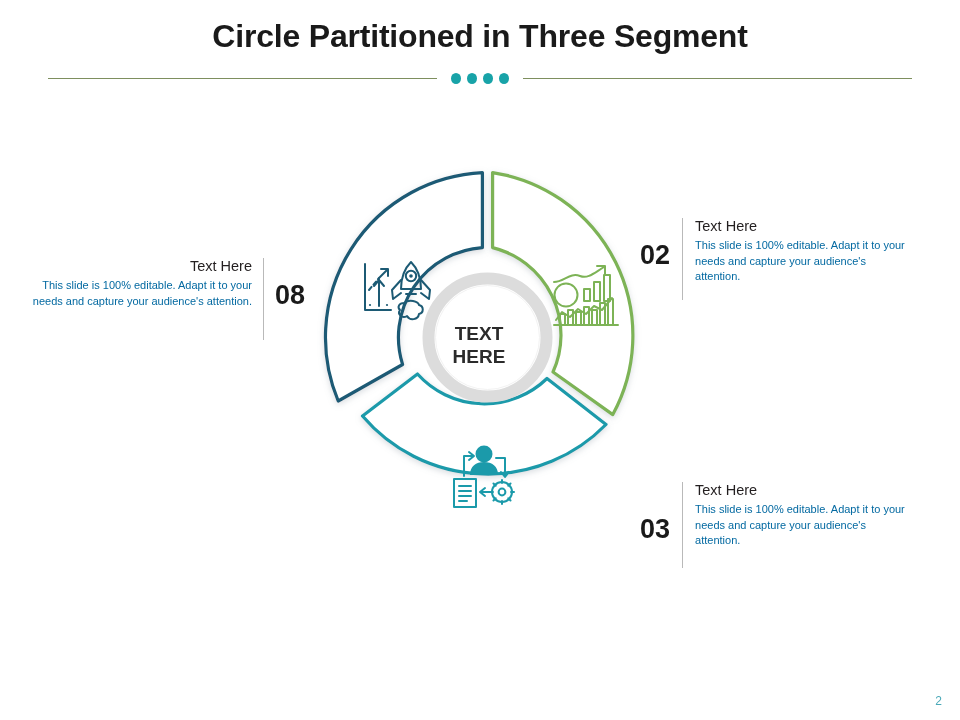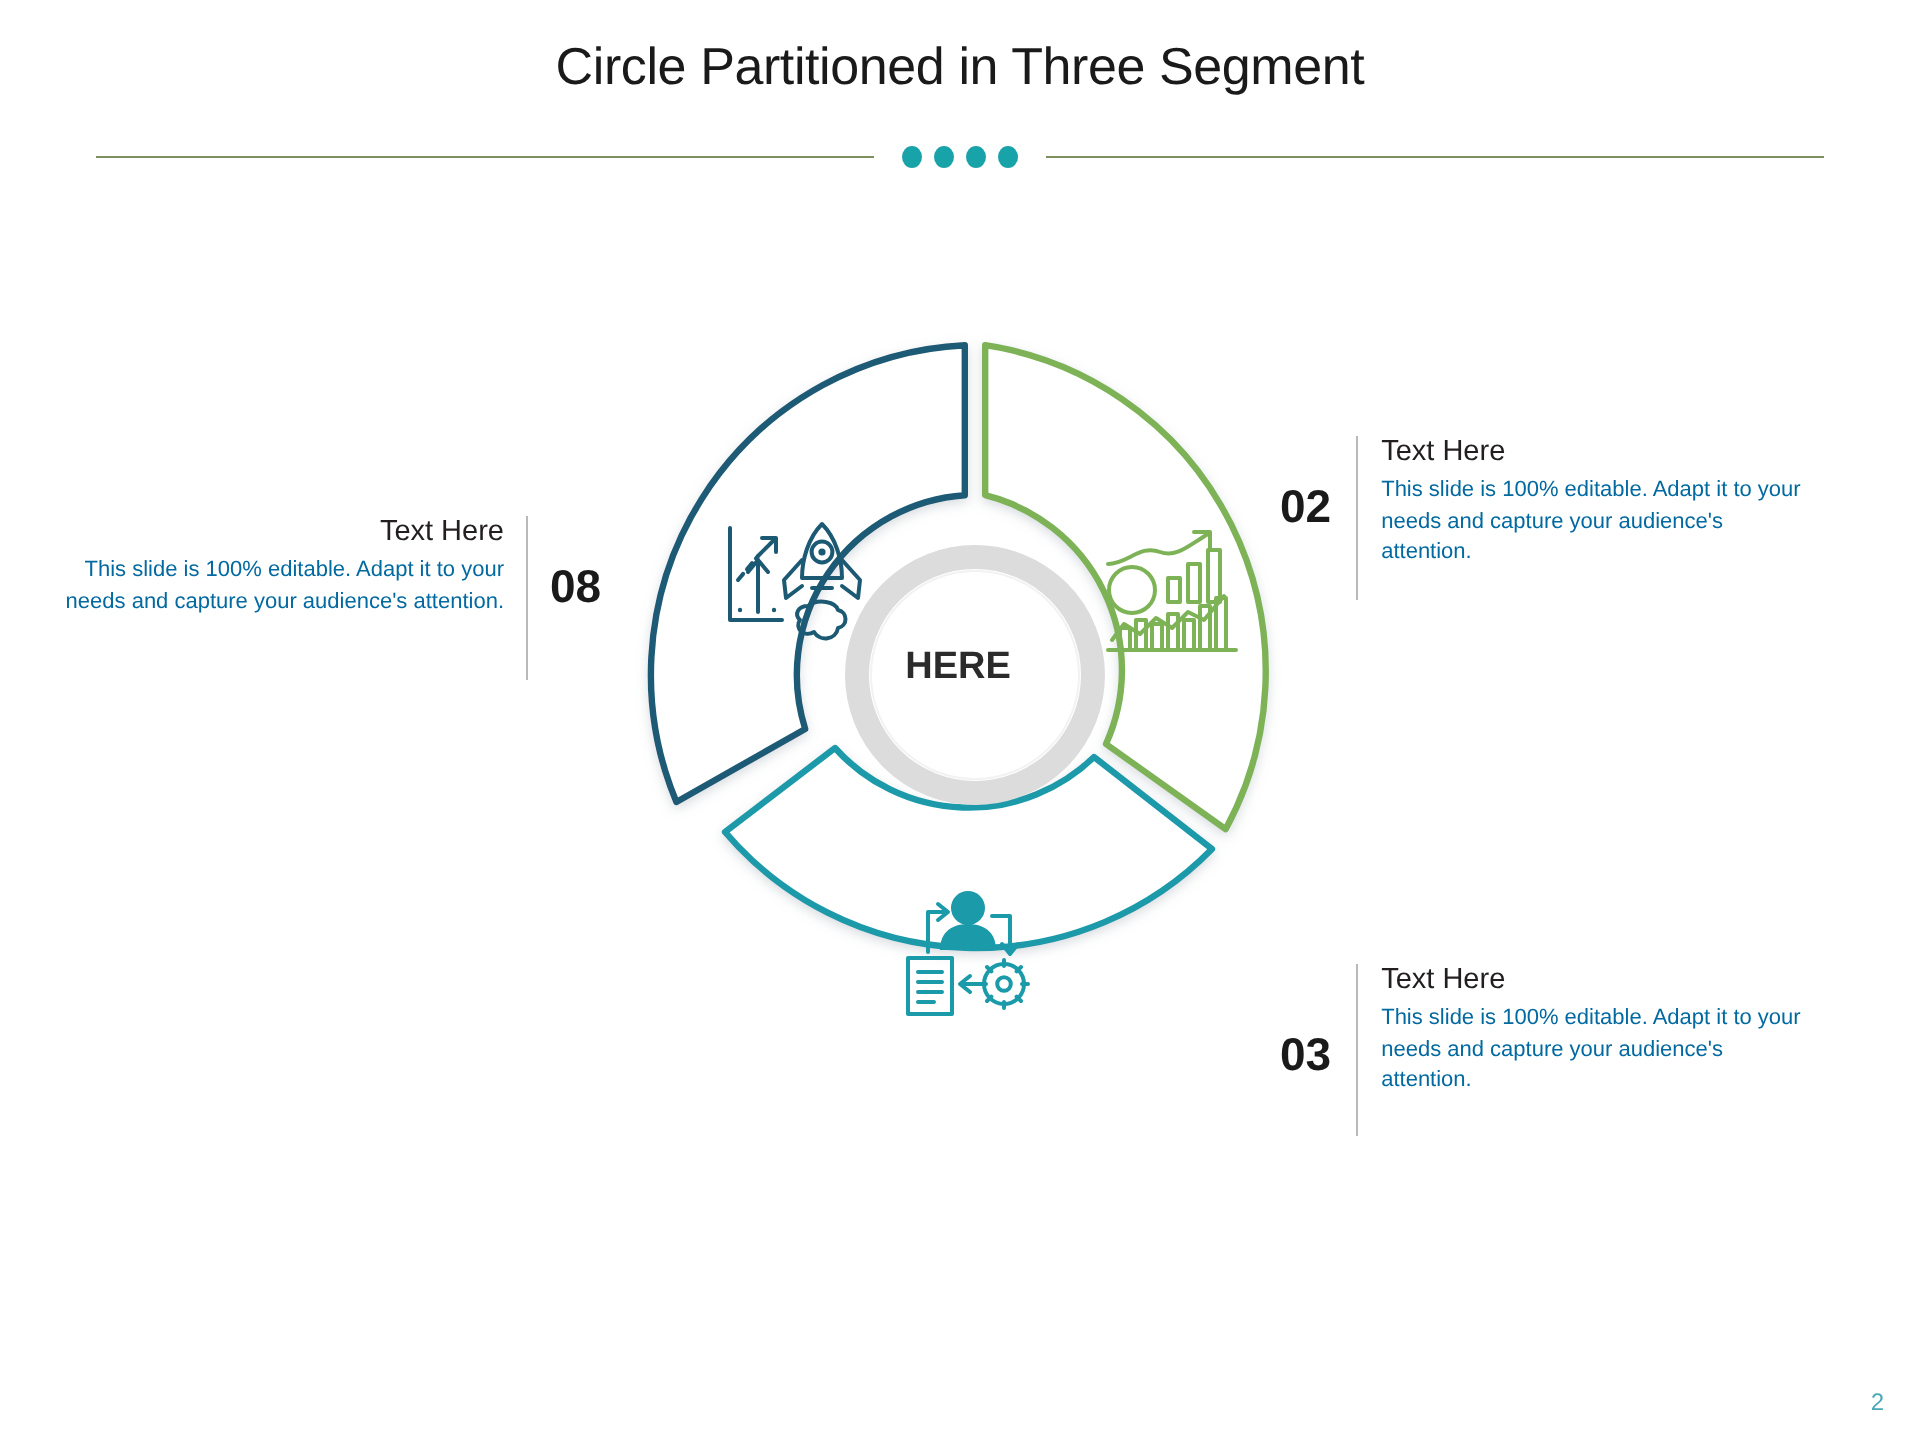--- a/index.html
+++ b/index.html
@@ -13,22 +13,22 @@
   .slide{
     position:absolute;inset:0;
     background:#ffffff;
   }
 
   
   .title{
     position:absolute;
     left:0;right:0;top:18px;
     text-align:center;
-    font-size:26px;
-    font-weight:normal;
+    font-size:32px;
+    font-weight:bold;
     color:#1a1a1a;
     letter-spacing:-0.2px;
   }
   .divider{
     position:absolute;
     left:48px;right:48px;top:72px;
     height:12px;
     display:flex;
     align-items:center;
   }
@@ -73,21 +73,21 @@
   
   .icon-box{position:absolute;}
   .icon-box svg{display:block;}
   .icon-rocket{left:357px;top:256px;}
   .icon-growth{left:548px;top:262px;}
   .icon-process{left:440px;top:442px;}
 
   
   .block{position:absolute;display:flex;align-items:flex-start;}
   .block .num{
-    font-size:23px;
+    font-size:27px;
     font-weight:bold;
     color:#1a1a1a;
     line-height:1;
     flex:0 0 auto;
   }
   .block .vline{
     flex:0 0 auto;
     width:1px;
     background:#b9b9b9;
   }
@@ -175,20 +175,21 @@
                L 232.0 213.5
                A 90 90 0 0 1 102.5 209.0
                Z"></path>
 
       <circle cx="172.5" cy="172.5" r="59" fill="#ffffff" stroke="#dcdcdc" stroke-width="12"></circle>
       <circle cx="172.5" cy="172.5" r="52" fill="#ffffff" stroke="#f2f2f2" stroke-width="1"></circle>
     </svg>
   </div>
 
   <div class="center-label">
+    <span>TEXT</span>
     <span>HERE</span>
   </div>
 
   <div class="icon-box icon-rocket">
     <svg width="84" height="72" viewBox="0 0 84 72" fill="none" stroke="#1c5a74" stroke-width="2" stroke-linecap="round" stroke-linejoin="round">
 
       <path d="M8 8 L8 54 L34 54"></path>
 
       <path d="M12 34 L22 22" stroke-dasharray="4 3"></path>
       <path d="M22 22 L30 14"></path>

